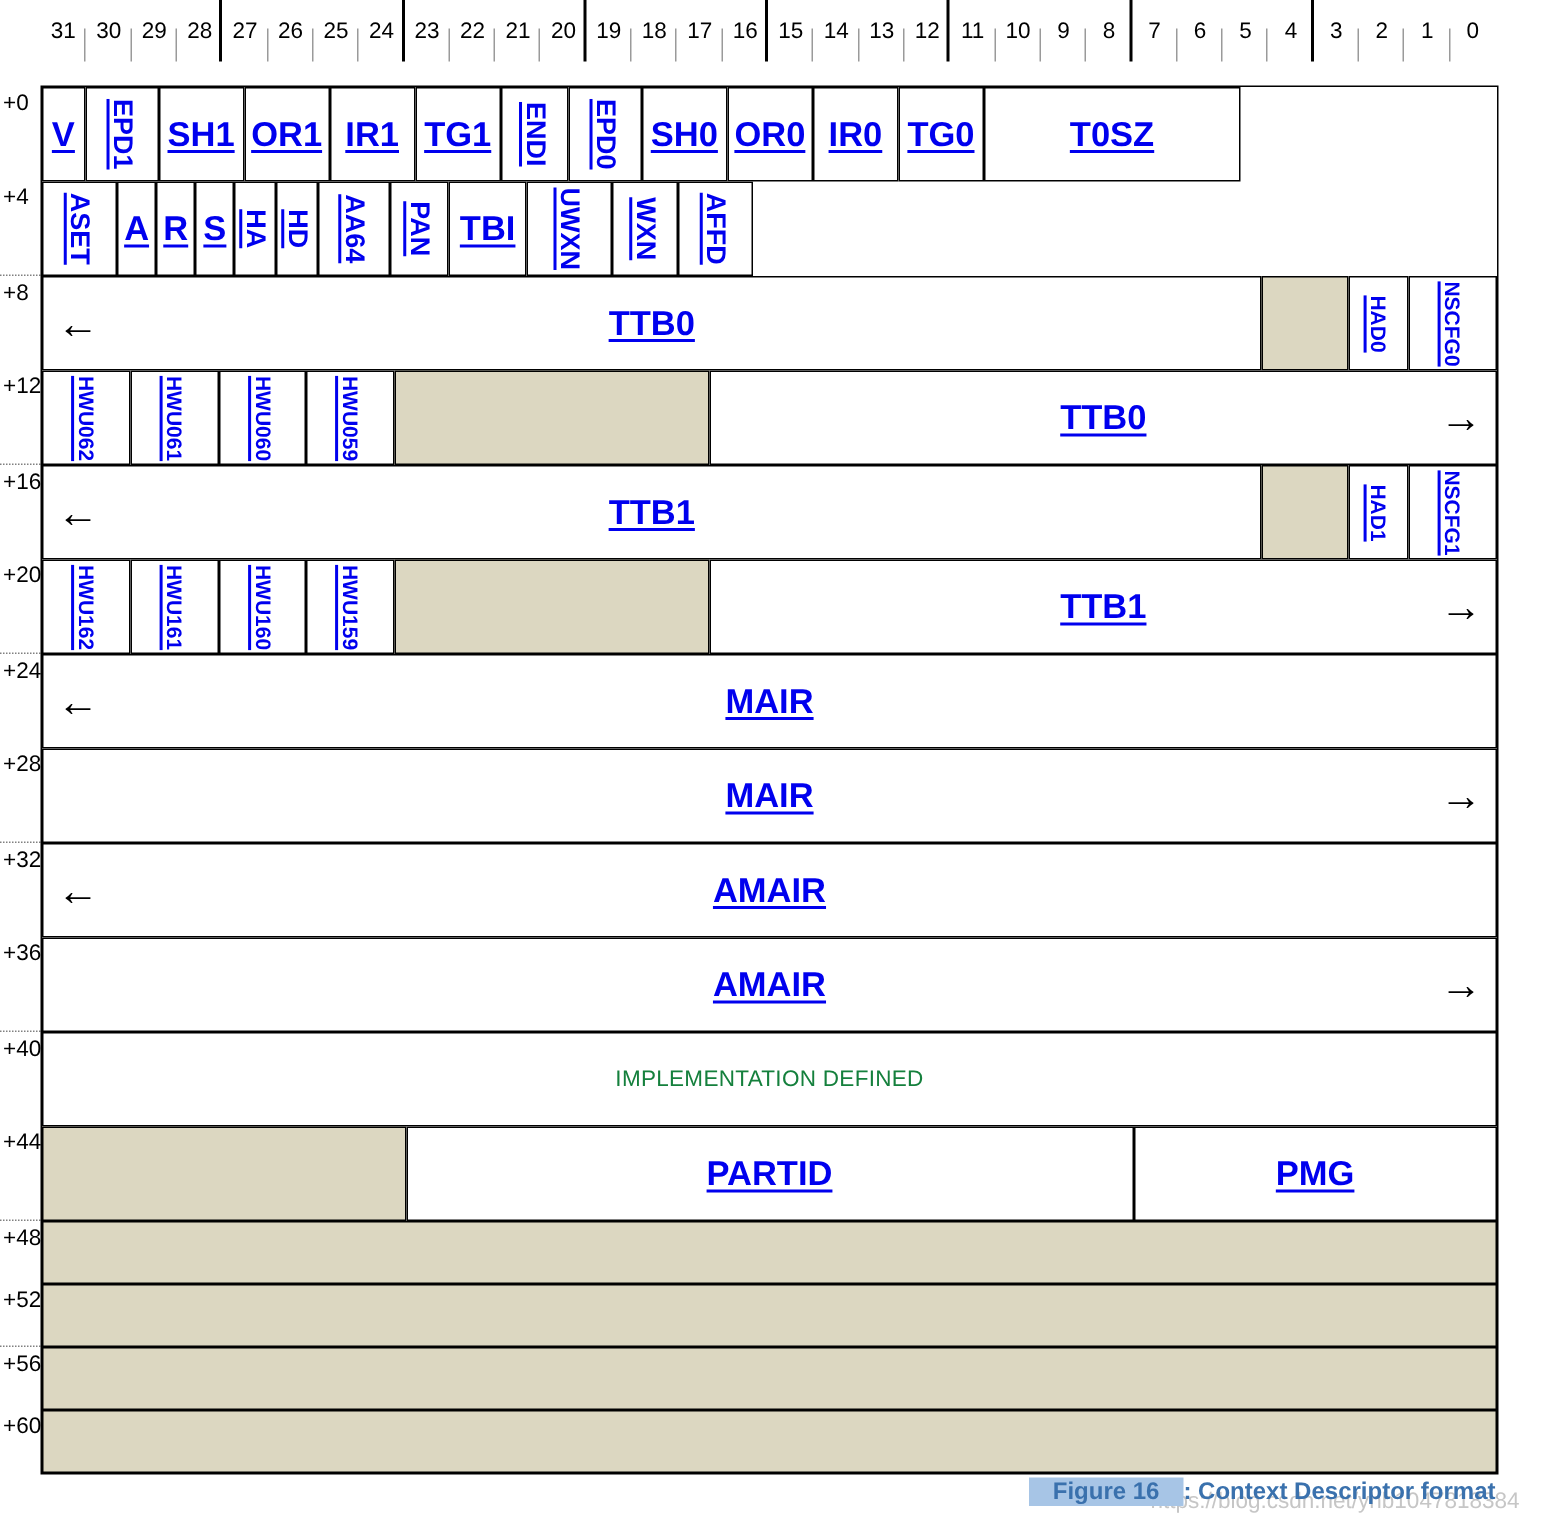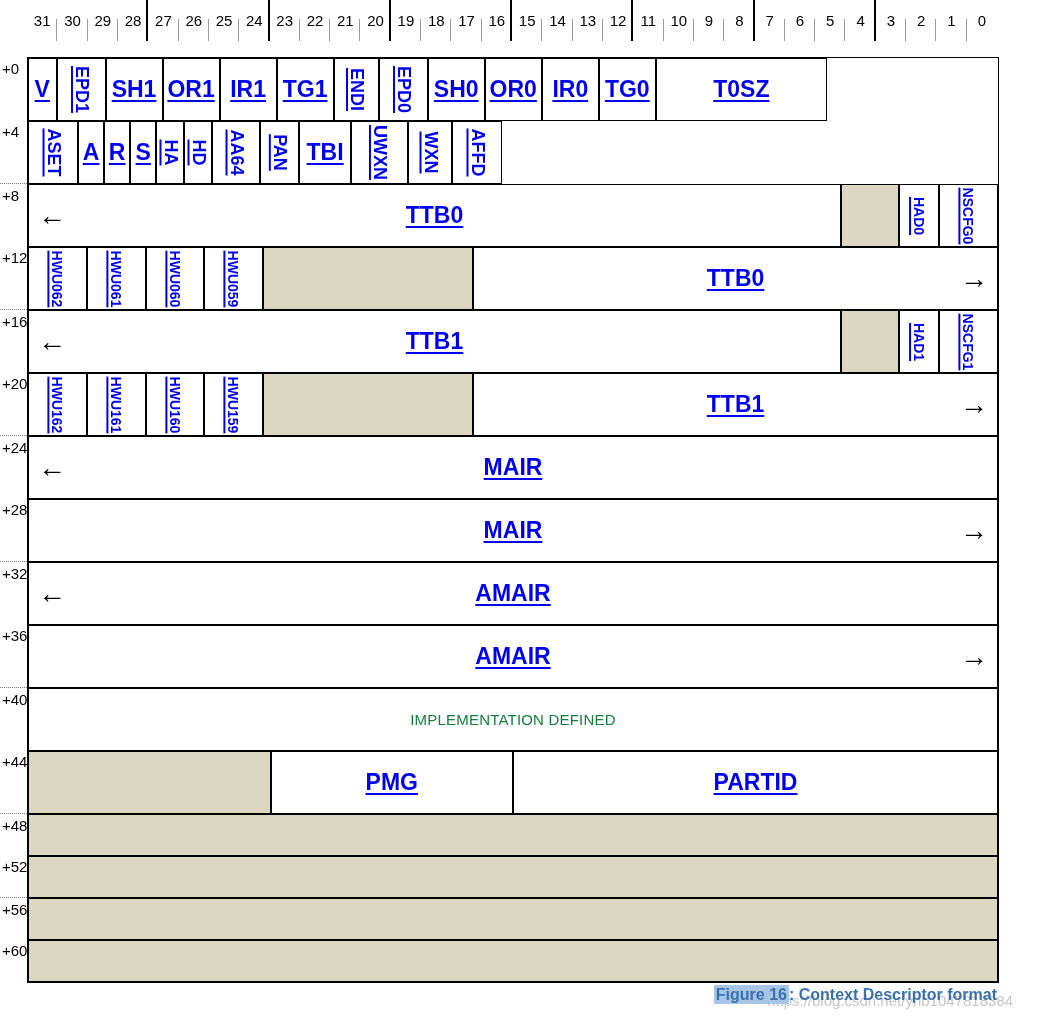--- a/index.html
+++ b/index.html
@@ -40,21 +40,21 @@
   .v14{font-size:14px;}
   .plain{font-size:15px;color:#15803d;letter-spacing:.2px;}
   .arr{position:absolute;top:50%;transform:translateY(-50%);font-size:28px;color:#000;line-height:1;}
   .arrL{left:9px;} .arrR{right:9px;}
 
   
   .watermark{position:absolute;top:992px;right:25px;z-index:1;color:var(--wm);
              font-size:15px;white-space:nowrap;}
   .caption{position:absolute;top:986px;right:41px;z-index:2;font-size:16px;font-weight:700;
            color:var(--cap);white-space:nowrap;}
-  .cap-hl{background:var(--caphl);padding:1px 2px;}
+  .cap-hl{background:var(--caphl);padding:1px 16px;}
 </style>
 </head>
 <body>
 
 <div id="stage">
 
   <div class="bithdr">
     <span class="bh">31</span>
     <span class="bh">30</span>
     <span class="bh">29</span>
@@ -289,25 +289,25 @@
     </div>
 
     <div class="brow">
       <div class="cell s32">
         <span class="plain">IMPLEMENTATION DEFINED</span>
       </div>
     </div>
 
     <div class="brow">
       <div class="cell s8 res"></div>
+      <div class="cell s16">
+          <span class="lnk big">PARTID</span>
+        </div>
       <div class="cell s8">
           <span class="lnk big">PMG</span>
-        </div>
-      <div class="cell s16">
-          <span class="lnk big">PARTID</span>
         </div>
     </div>
 
     <div class="brow short">
         <div class="cell s32 res"></div>
       </div>
     <div class="brow short">
         <div class="cell s32 res"></div>
       </div>
     <div class="brow short">

